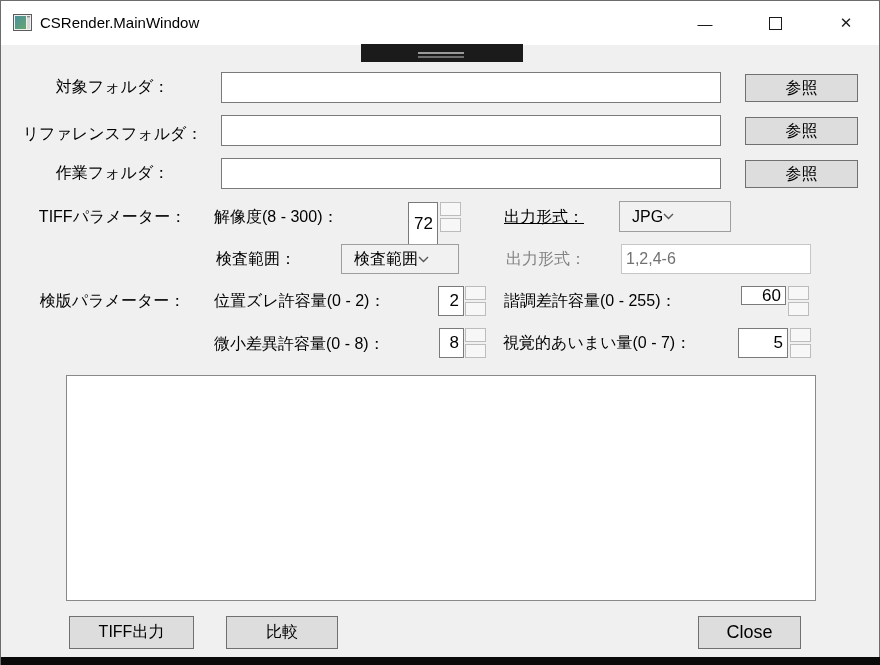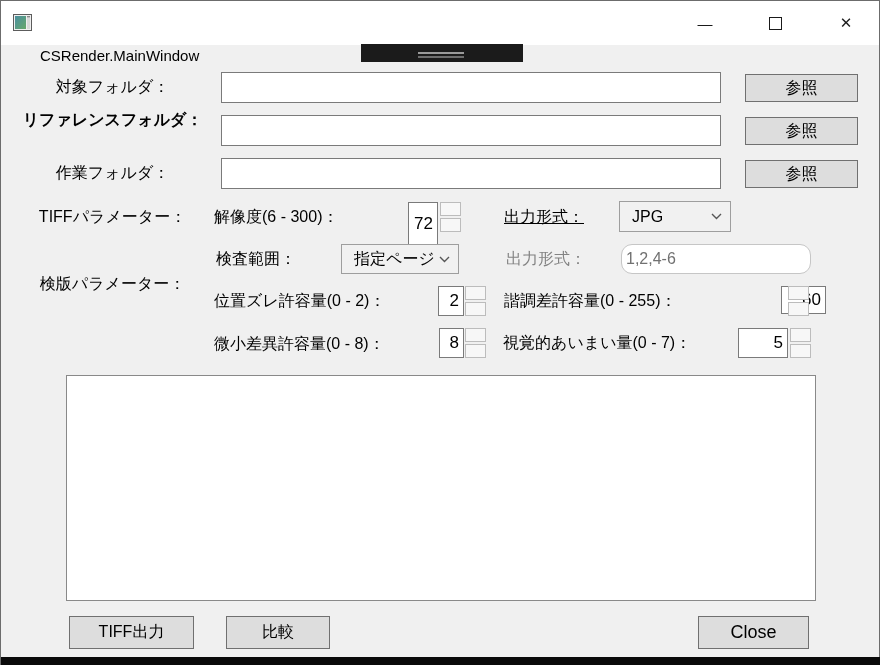--- a/index.html
+++ b/index.html
@@ -16,21 +16,21 @@
     background:#f0f0f0;
   }
   
   .titlebar{
     position:absolute;left:0;top:0;width:100%;height:44px;
     background:#ffffff;
   }
   .app-icon{position:absolute;left:12px;top:13px;width:19px;height:17px;}
   .title-text{
     position:absolute;left:39px;top:0;height:44px;line-height:44px;
-    font-size:15px;color:#000000;white-space:nowrap;margin-top:33px;
+    font-size:15px;color:#000000;white-space:nowrap;
   }
   .caption-btn{
     position:absolute;top:0;height:44px;width:70px;
     display:flex;align-items:center;justify-content:center;
     font-size:15px;color:#1a1a1a;cursor:default;
   }
   .btn-min{left:669px;}
   .btn-max{left:739px;}
   .btn-close{left:810px;}
   .max-box{width:13px;height:13px;border:1px solid #1a1a1a;box-sizing:border-box;background:transparent;}
@@ -67,21 +67,21 @@
   .spin-btn{
     position:absolute;left:0;width:21px;height:14px;
     background:#f7f7f7;border:1px solid #bcbcbc;box-sizing:border-box;
   }
   .spin-up{top:0;}
   .spin-down{top:16px;}
   .combo{
     position:absolute;background:#f1f1f1;border:1px solid #9e9e9e;
     box-sizing:border-box;display:flex;align-items:center;
     font-size:16px;color:#000;padding:0 8px 0 12px;
-    justify-content:space-between;cursor:default;
+    justify-content:flex-start;cursor:default;
   }
   .combo .chev{display:flex;align-items:center;}
   .browse-btn,.action-btn{
     position:absolute;background:#dddddd;border:1px solid #707070;
     box-sizing:border-box;display:flex;align-items:center;justify-content:center;
     font-family:"Liberation Sans","DejaVu Sans",sans-serif;
     font-size:16px;color:#000;cursor:default;
   }
   .gray-label{color:#838383;}
   .log-box{
@@ -128,78 +128,78 @@
     <div class="handle-line l2"></div>
   </div>
 
   <div class="label-cell" style="top:71px;">
     <span>対象フォルダ</span>
     <span>：</span>
   </div>
   <input class="tb" style="left: 220px; top: 71px; width: 500px; height: 31px;" value="">
   <div class="browse-btn" style="left:744px;top:73px;width:113px;height:28px;">参照</div>
 
-  <div class="label-cell" style="top:104px;font-weight:bold;">
+  <div class="label-cell" style="top:118px;">
     <span>リファレンスフォルダ</span>
     <span>：</span>
   </div>
   <input class="tb" style="left: 220px; top: 114px; width: 500px; height: 31px;" value="">
   <div class="browse-btn" style="left:744px;top:116px;width:113px;height:28px;">参照</div>
 
   <div class="label-cell" style="top:157px;">
     <span>作業フォルダ</span>
     <span>：</span>
   </div>
   <input class="tb" style="left: 220px; top: 157px; width: 500px; height: 31px;" value="">
   <div class="browse-btn" style="left:744px;top:159px;width:113px;height:28px;">参照</div>
 
   <div class="label-cell" style="top:201px;">
     <span>TIFFパラメーター</span>
     <span>：</span>
   </div>
-  <span class="inline-label" style="left:213px;top:201px;">解像度(6 - 300)：</span>
+  <span class="inline-label" style="left:213px;top:201px;">解像度(8 - 300)：</span>
   <input class="tb spin-input" style="left: 407px; top: 201px; width: 30px; height: 44px;" value="72">
   <div class="spin-btns" style="left:439px;top:201px;">
     <div class="spin-btn spin-up"></div>
     <div class="spin-btn spin-down"></div>
   </div>
   <span class="inline-label" style="left:503px;top:201px;text-decoration:underline;">出力形式：</span>
   <div class="combo" style="left:618px;top:200px;width:112px;height:31px;">
     <span>JPG</span>
     <span class="chev">
       <svg width="11" height="7" viewBox="0 0 11 7">
           <polyline points="1,1 5.5,5.5 10,1" fill="none" stroke="#565656" stroke-width="1.4"></polyline>
         </svg>
     </span>
   </div>
 
   <span class="inline-label" style="left:215px;top:243px;">検査範囲：</span>
   <div class="combo" style="left:340px;top:243px;width:118px;height:30px;">
-    <span>指定ページ</span>
+    <span>検査範囲</span>
     <span class="chev">
       <svg width="11" height="7" viewBox="0 0 11 7">
           <polyline points="1,1 5.5,5.5 10,1" fill="none" stroke="#565656" stroke-width="1.4"></polyline>
         </svg>
     </span>
   </div>
   <span class="inline-label gray-label" style="left:505px;top:243px;">出力形式：</span>
-  <input class="tb tb-disabled" style="left: 620px; top: 243px; width: 190px; height: 30px; border-radius: 11px;" value="1,2,4-6">
-
-  <div class="label-cell" style="top:268px;">
+  <input class="tb tb-disabled" style="left: 620px; top: 243px; width: 190px; height: 30px;" value="1,2,4-6">
+
+  <div class="label-cell" style="top:285px;">
     <span>検版パラメーター</span>
     <span>：</span>
   </div>
   <span class="inline-label" style="left:213px;top:285px;">位置ズレ許容量(0 - 2)：</span>
   <input class="tb spin-input" style="left: 437px; top: 285px; width: 26px; height: 30px;" value="2">
   <div class="spin-btns" style="left:464px;top:285px;">
     <div class="spin-btn spin-up"></div>
     <div class="spin-btn spin-down"></div>
   </div>
   <span class="inline-label" style="left:503px;top:285px;">諧調差許容量(0 - 255)：</span>
-  <input class="tb spin-input" style="left: 780px; top: 285px; width: 45px; height: 28px; text-align: right;" value="60">
+  <input class="tb spin-input" style="left: 740px; top: 285px; width: 45px; height: 19px; text-align: right;" value="60">
   <div class="spin-btns" style="left:787px;top:285px;">
     <div class="spin-btn spin-up"></div>
     <div class="spin-btn spin-down"></div>
   </div>
 
   <span class="inline-label" style="left:213px;top:328px;">微小差異許容量(0 - 8)：</span>
   <input class="tb spin-input" style="left: 438px; top: 327px; width: 25px; height: 30px;" value="8">
   <div class="spin-btns" style="left:464px;top:327px;">
     <div class="spin-btn spin-up"></div>
     <div class="spin-btn spin-down"></div>
@@ -207,18 +207,18 @@
   <span class="inline-label" style="left:502px;top:327px;">視覚的あいまい量(0 - 7)：</span>
   <input class="tb spin-input" style="left: 737px; top: 327px; width: 50px; height: 30px;" value="5">
   <div class="spin-btns" style="left:789px;top:327px;">
     <div class="spin-btn spin-up"></div>
     <div class="spin-btn spin-down"></div>
   </div>
 
   <div class="log-box"></div>
 
   <div class="action-btn" style="left:68px;top:615px;width:125px;height:33px;">TIFF出力</div>
-  <div class="action-btn" style="left:225px;top:615px;width:104px;height:33px;">比較</div>
-  <div class="action-btn close-btn" style="left:697px;top:615px;width:111px;height:33px;">Close</div>
+  <div class="action-btn" style="left:225px;top:615px;width:112px;height:33px;">比較</div>
+  <div class="action-btn close-btn" style="left:697px;top:615px;width:103px;height:33px;">Close</div>
 
   <div class="bottom-overlay"></div>
 
 </div>
 
 </body></html>

